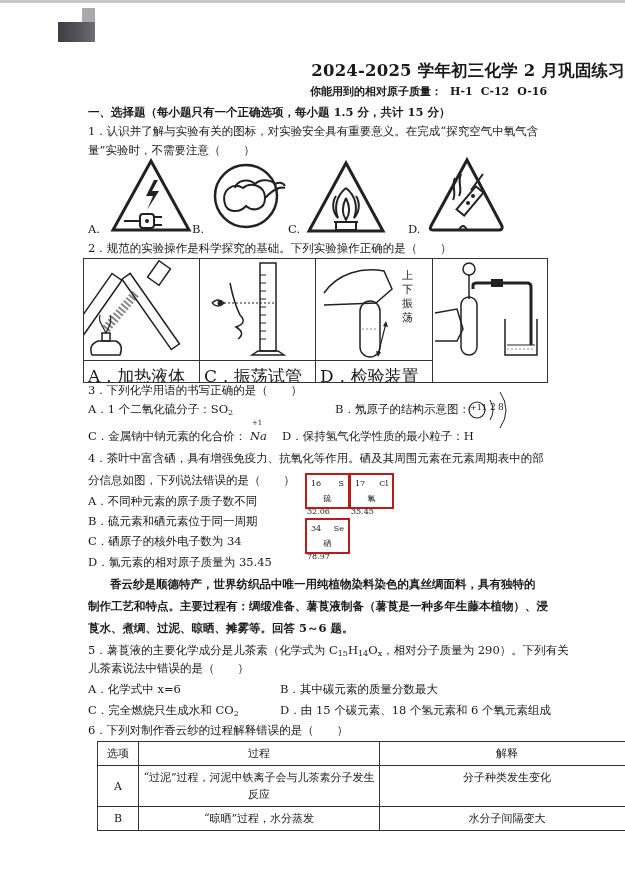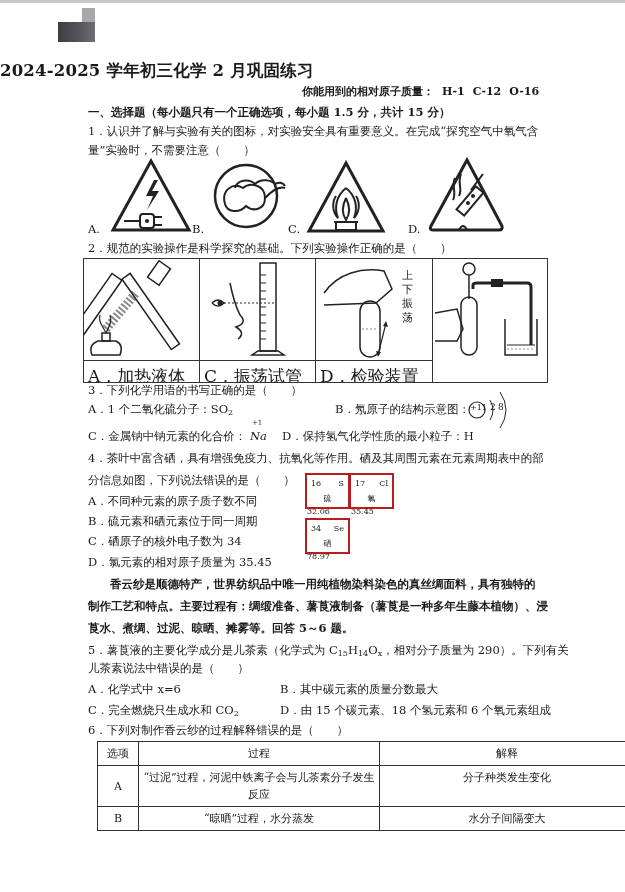--- a/index.html
+++ b/index.html
@@ -5,21 +5,21 @@
   html, body { margin: 0; padding: 0; }
   body {
     width: 625px; height: 892px; background: #ffffff; position: relative; overflow: hidden;
     font-family: "DejaVu Serif", "Liberation Serif", serif; color: #1a1a1a;
   }
   .topbar { position: absolute; left: 0; top: 0; width: 625px; height: 3px; background: #c8c8c8; }
   .redact { position: absolute; }
   .r1 { left: 82px; top: 8px; width: 13px; height: 18px; background: #a9a9ad; }
   .r2 { left: 58px; top: 22px; width: 37px; height: 20px; background: linear-gradient(90deg,#3d3d42,#55555a 60%,#6f6f74); }
   .abs { position: absolute; white-space: nowrap; }
-  .title { left: 0; width: 625px; top: 60px; text-align: left; font-size: 16.5px; font-weight: bold; letter-spacing: 0.2px; }
+  .title { left: 0; width: 625px; top: 60px; text-align: right; font-size: 16.5px; font-weight: bold; letter-spacing: 0.2px; }
   .masses { left: 298px; top: 84px; font-size: 11px; font-weight: bold; }
   .masses span { margin-left: 8px; }
   .line { font-size: 11.5px; left: 88px; }
   .bold { font-weight: bold; }
   
   .icon-box { position: absolute; }
   .optlabel { position: absolute; font-size: 11.5px; }
   
   .q2 { position: absolute; left: 83px; top: 258px; width: 463px; height: 123px; border: 1px solid #333; display: grid; grid-template-columns: 116px 116px 117px 114px; grid-template-rows: 101px 22px; }
   .q2 .cell { border-right: 1px solid #333; position: relative; overflow: hidden; }
@@ -40,21 +40,21 @@
 </style>
 </head>
 <body>
 
 <div class="topbar"></div>
 <div class="redact r1"></div>
 <div class="redact r2"></div>
 
 <div class="abs title">2024-2025 学年初三化学 2 月巩固练习</div>
 <div class="abs masses">
-  <span style="margin-left:4px">你能用到的相对原子质量：</span><span>H-1</span><span>C-12</span><span>O-16</span>
+  <span style="margin-left:12px">你能用到的相对原子质量：</span><span>H-1</span><span>C-12</span><span>O-16</span>
 </div>
 
 <div class="abs line bold" style="top:105px;">一、选择题（每小题只有一个正确选项，每小题 1.5 分，共计 15 分）</div>
 
 <div class="abs line" style="top:124px;">1．认识并了解与实验有关的图标，对实验安全具有重要意义。在完成“探究空气中氧气含</div>
 <div class="abs line" style="top:143px;">量”实验时，不需要注意（　　）</div>
 
 <span class="optlabel" style="left:88px; top:222px;">A.</span>
 <div class="icon-box" style="left:110px; top:158px;">
   <svg width="82" height="76" viewBox="0 0 82 76">

